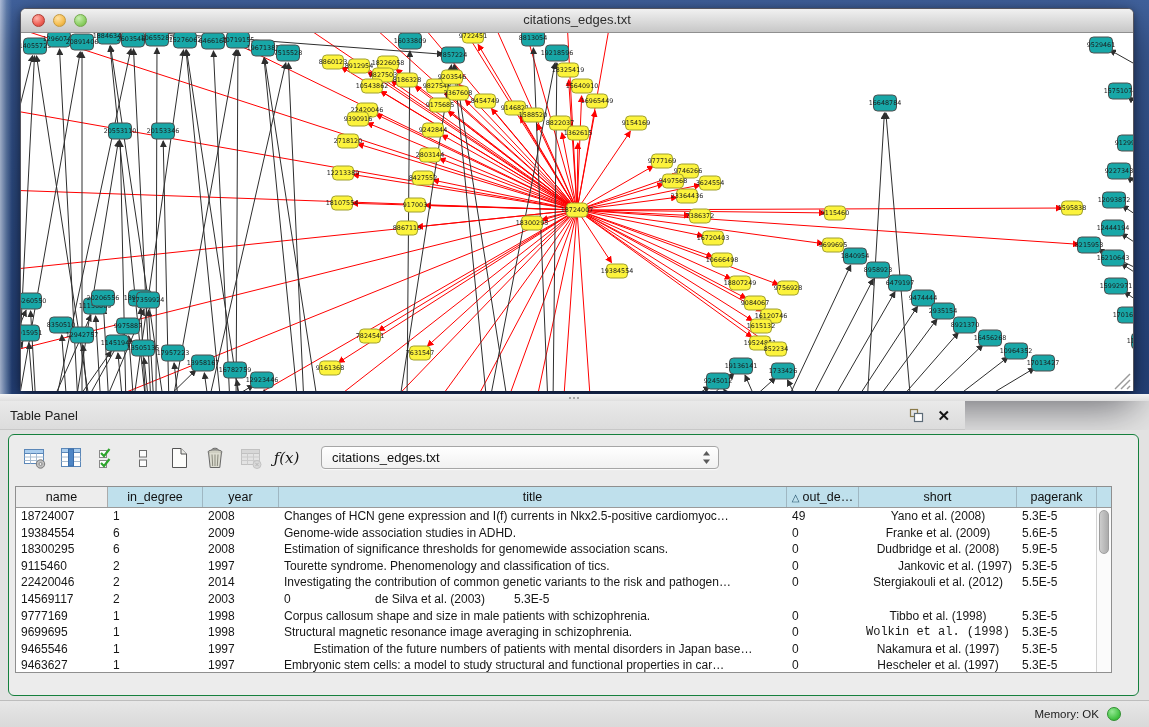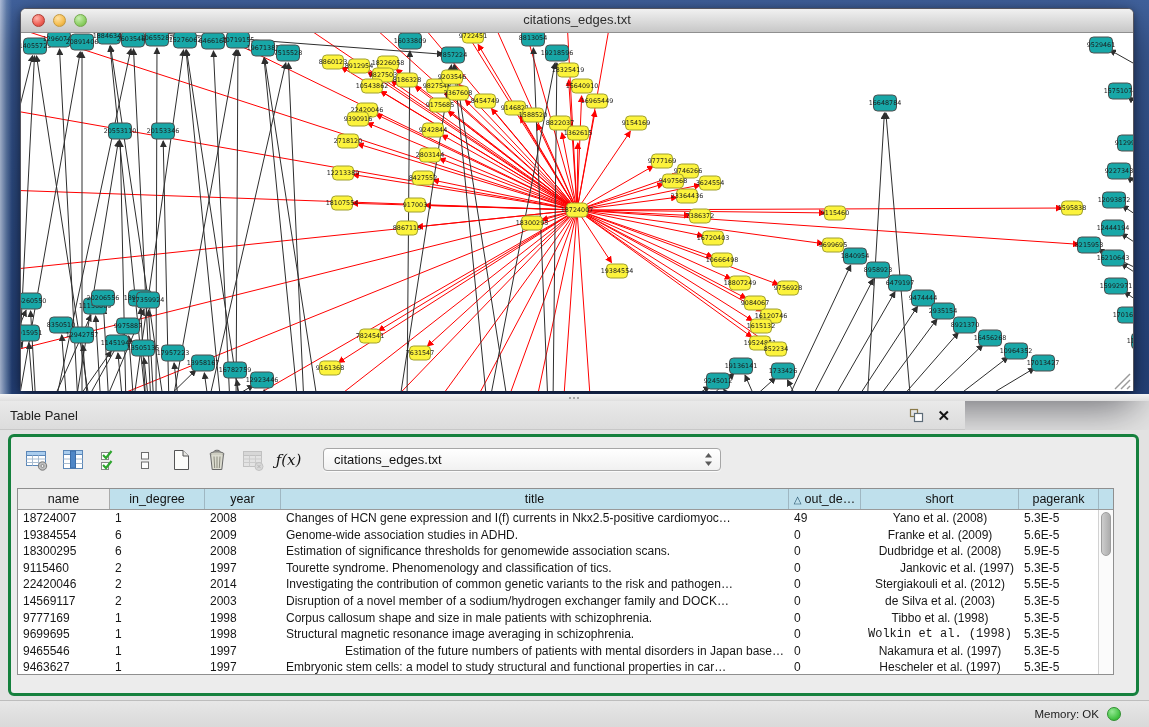--- a/index.html
+++ b/index.html
@@ -38,21 +38,21 @@
   
   .panel-titlebar{position:absolute;left:0;top:401px;width:965px;height:29px;
                   background:linear-gradient(#E9E9E9,#DCDCDC);border-bottom:1px solid #c7c7c7;
                   display:flex;align-items:center;box-sizing:border-box;}
   .panel-title{margin-left:10px;font-size:13px;color:#1e1e1e;}
   .panel-controls{margin-left:auto;display:flex;align-items:center;gap:13px;margin-right:15px;}
   .close-btn{font-size:15px;font-weight:bold;color:#141414;line-height:15px;cursor:default;}
 
   .panel-body{position:absolute;left:0;top:430px;width:1149px;height:270px;background:#E2E2E2;}
   .inset{position:absolute;left:8px;top:4px;width:1131px;height:262px;background:#ECECEC;
-         border:3px solid #15803d;border-radius:6px;box-sizing:border-box;}
+         border:1px solid #15803d;border-radius:6px;box-sizing:border-box;}
   .toolbar{position:absolute;left:12px;top:9px;display:flex;align-items:center;gap:9px;}
   .tool-btn{width:27px;height:27px;display:flex;align-items:center;justify-content:center;}
   .fn-glyph{font-family:"DejaVu Serif",serif;font-style:italic;font-size:15px;color:#141414;}
   .combo{margin-left:12px;width:398px;height:23px;border:1px solid #A6A6A6;border-radius:4px;
          background:linear-gradient(#FFFFFF,#F1F1F1);display:flex;align-items:center;
          padding:0 7px 0 10px;box-sizing:border-box;box-shadow:0 1px 1px rgba(255,255,255,.8);}
   .combo-value{font-size:13px;color:#111;flex:1;}
 
   .grid{position:absolute;left:6px;top:51px;width:1097px;height:187px;background:#fff;
         border:1px solid #8F8F8F;box-sizing:border-box;overflow:hidden;}
@@ -869,21 +869,20 @@
               <div class="gcell" style="width: 76px; text-align: left;">2014</div>
               <div class="gcell" style="width: 508px; text-align: left;">Investigating the contribution of common genetic variants to the risk and pathogen…</div>
               <div class="gcell" style="width: 72px; text-align: left;">0</div>
               <div class="gcell" style="width: 158px; text-align: center;">Stergiakouli et al. (2012)</div>
               <div class="gcell" style="width: 80px; text-align: left;">5.5E-5</div>
             </div>
             <div class="grow">
               <div class="gcell" style="width: 92px; text-align: left;">14569117</div>
               <div class="gcell" style="width: 95px; text-align: left;">2</div>
               <div class="gcell" style="width: 76px; text-align: left;">2003</div>
-              <div class="gcell" style="width: 508px; text-align: left;">Disruption of a novel member of a sodium/hydrogen exchanger family and DOCK…</div>
               <div class="gcell" style="width: 72px; text-align: left;">0</div>
               <div class="gcell" style="width: 158px; text-align: center;">de Silva et al. (2003)</div>
               <div class="gcell" style="width: 80px; text-align: left;">5.3E-5</div>
             </div>
             <div class="grow">
               <div class="gcell" style="width: 92px; text-align: left;">9777169</div>
               <div class="gcell" style="width: 95px; text-align: left;">1</div>
               <div class="gcell" style="width: 76px; text-align: left;">1998</div>
               <div class="gcell" style="width: 508px; text-align: left;">Corpus callosum shape and size in male patients with schizophrenia.</div>
               <div class="gcell" style="width: 72px; text-align: left;">0</div>
@@ -896,21 +895,21 @@
               <div class="gcell" style="width: 76px; text-align: left;">1998</div>
               <div class="gcell" style="width: 508px; text-align: left;">Structural magnetic resonance image averaging in schizophrenia.</div>
               <div class="gcell" style="width: 72px; text-align: left;">0</div>
               <div class="gcell" style="width: 158px; text-align: center; font-family: Liberation Mono, monospace;">Wolkin et al. (1998)</div>
               <div class="gcell" style="width: 80px; text-align: left;">5.3E-5</div>
             </div>
             <div class="grow">
               <div class="gcell" style="width: 92px; text-align: left;">9465546</div>
               <div class="gcell" style="width: 95px; text-align: left;">1</div>
               <div class="gcell" style="width: 76px; text-align: left;">1997</div>
-              <div class="gcell" style="width: 508px; text-align: right;">Estimation of the future numbers of patients with mental disorders in Japan base…</div>
+              <div class="gcell" style="width: 508px; text-align: center;">Estimation of the future numbers of patients with mental disorders in Japan base…</div>
               <div class="gcell" style="width: 72px; text-align: left;">0</div>
               <div class="gcell" style="width: 158px; text-align: center;">Nakamura et al. (1997)</div>
               <div class="gcell" style="width: 80px; text-align: left;">5.3E-5</div>
             </div>
             <div class="grow">
               <div class="gcell" style="width: 92px; text-align: left;">9463627</div>
               <div class="gcell" style="width: 95px; text-align: left;">1</div>
               <div class="gcell" style="width: 76px; text-align: left;">1997</div>
               <div class="gcell" style="width: 508px; text-align: left;">Embryonic stem cells: a model to study structural and functional properties in car…</div>
               <div class="gcell" style="width: 72px; text-align: left;">0</div>

